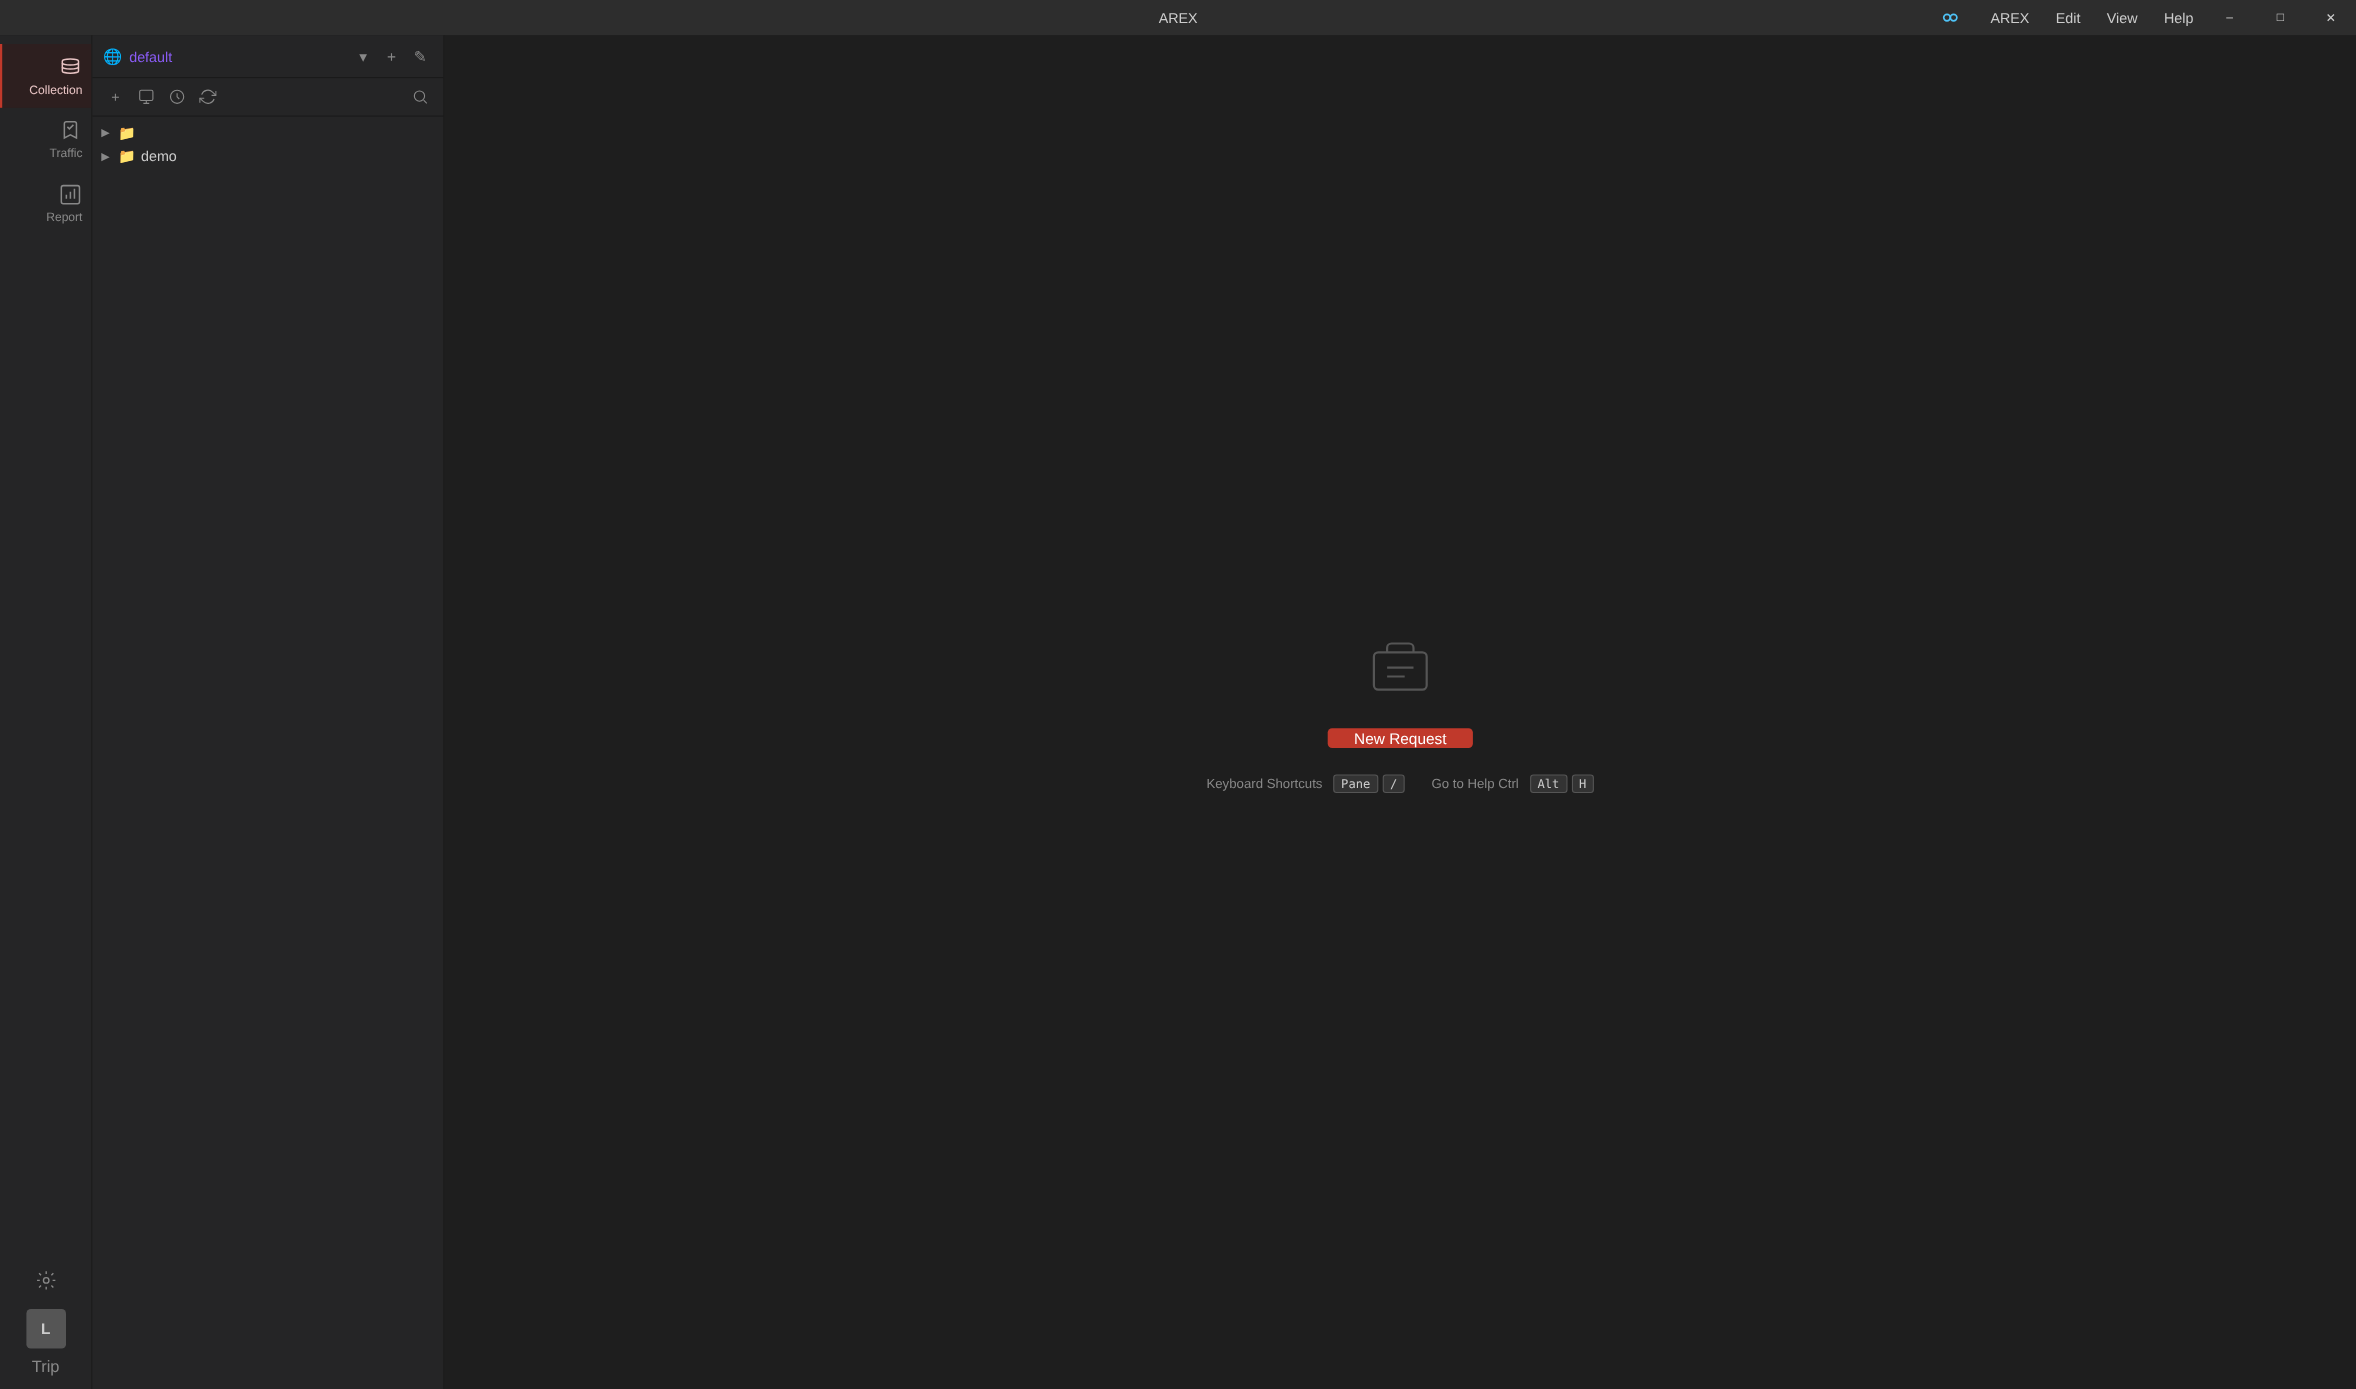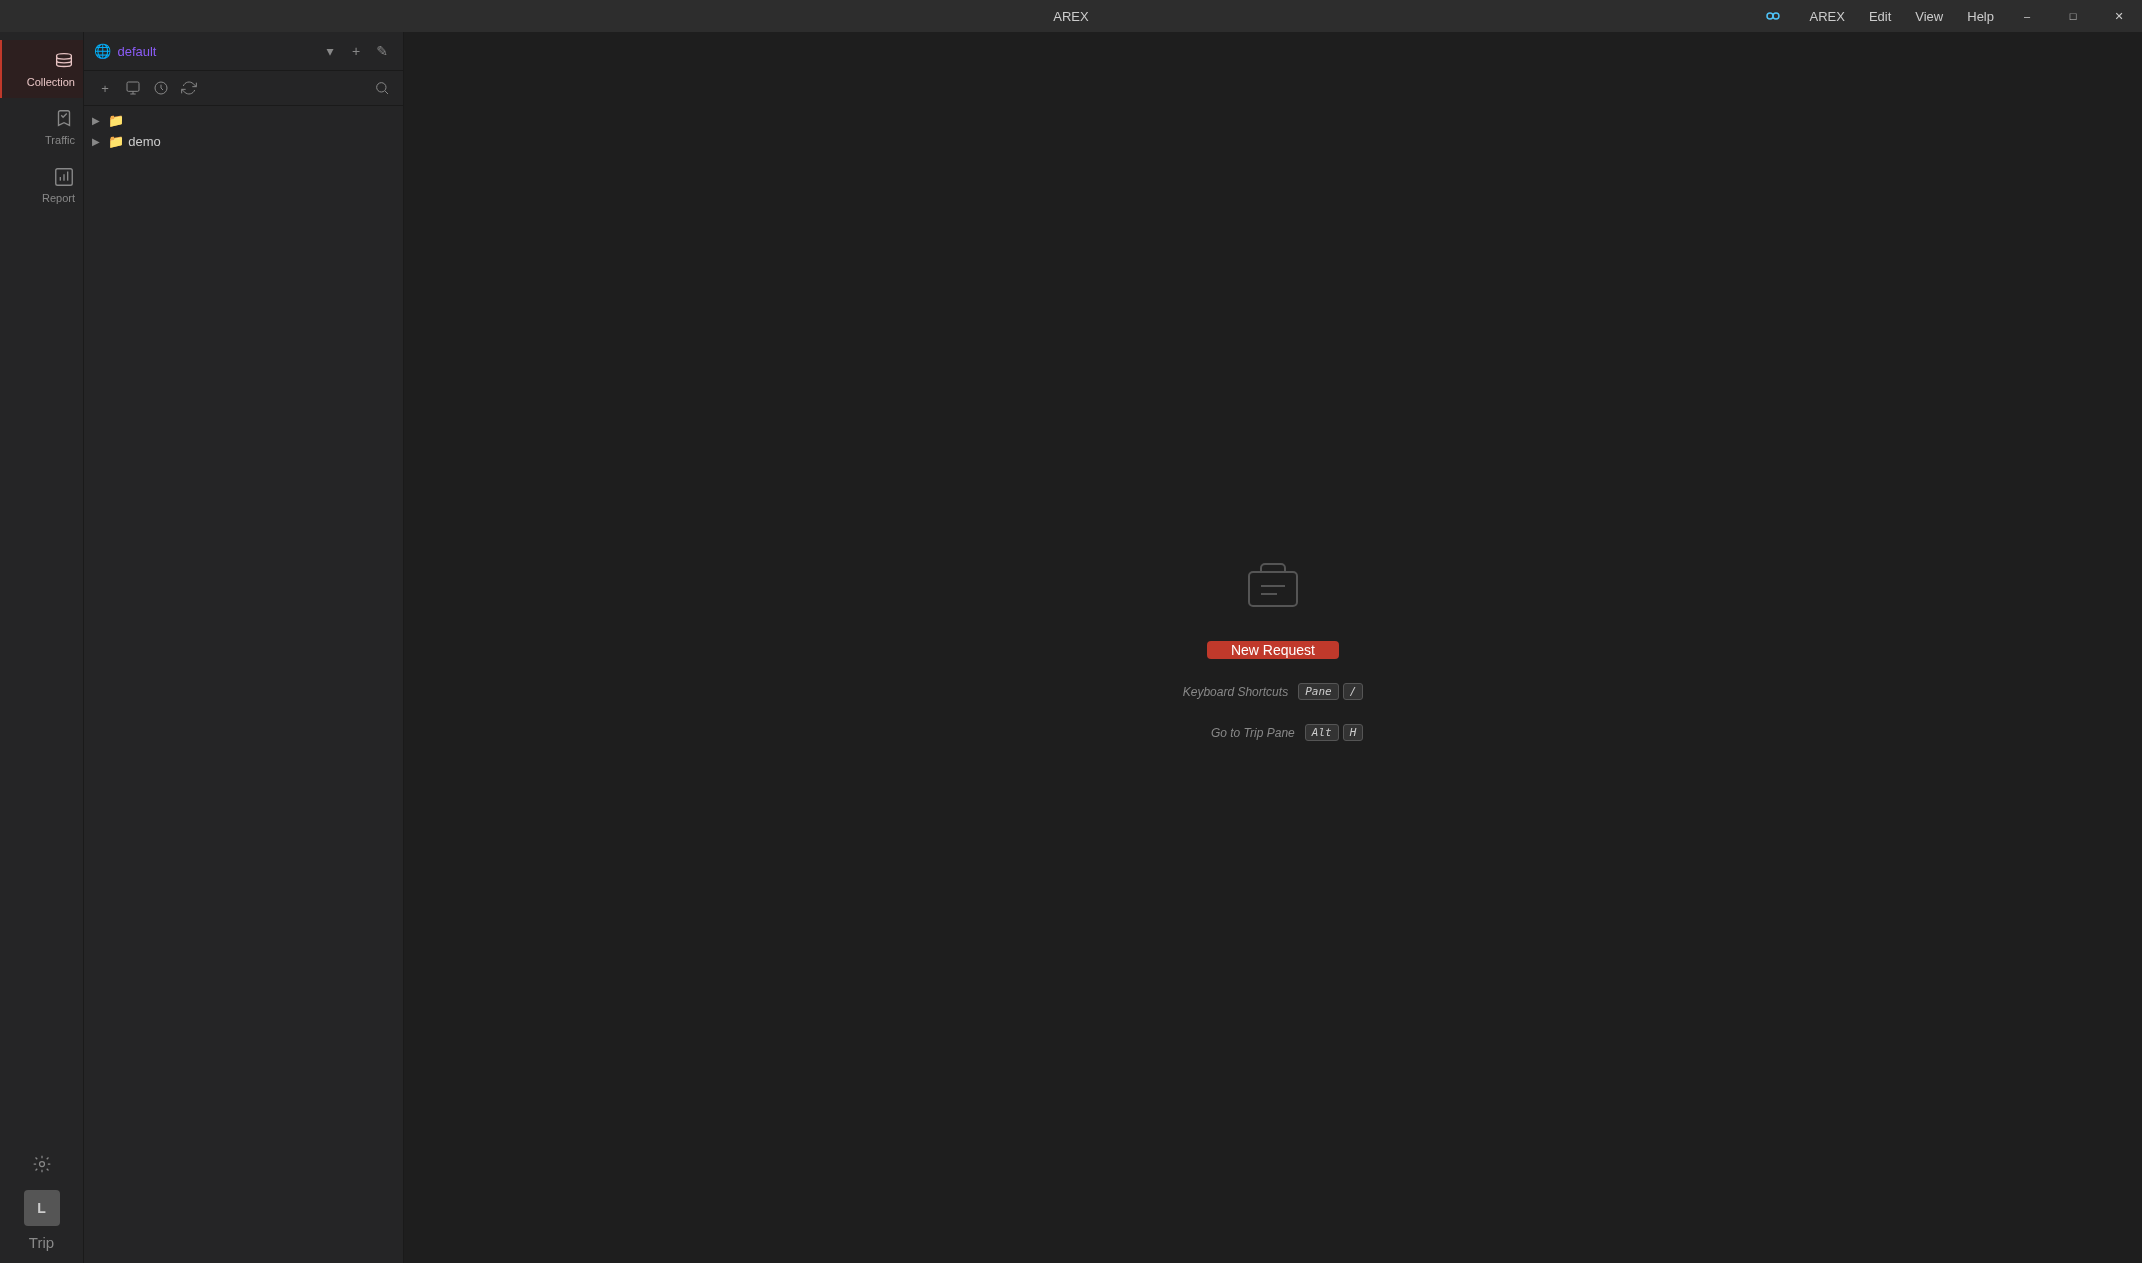--- a/index.html
+++ b/index.html
@@ -265,25 +265,23 @@
       color: #fff;
       border: none;
       border-radius: 4px;
       padding: 1px 24px;
       font-size: 14px;
       cursor: pointer;
       font-weight: 500;
     }
     .shortcuts-list {
       display: flex;
-      flex-direction: column;
       align-items: flex-end;
       gap: 24px;
       margin-top: 4px;
-      font-style: italic;
     }
     .shortcut-row {
       display: flex;
       align-items: center;
       gap: 10px;
       color: #888;
       font-size: 12px;
     }
     .shortcut-label {
       color: #888;
@@ -434,21 +432,21 @@
       <button class="new-request-btn">New Request</button>
       <div class="shortcuts-list">
         <div class="shortcut-row">
           <span class="shortcut-label">Keyboard Shortcuts</span>
           <div class="shortcut-keys">
             <span class="kbd">Pane</span>
             <span class="kbd">/</span>
           </div>
         </div>
         <div class="shortcut-row">
-          <span class="shortcut-label">Go to Trip Pane</span>
+          <span class="shortcut-label">Go to Help Ctrl</span>
           <div class="shortcut-keys">
             <span class="kbd">Alt</span>
             <span class="kbd">H</span>
           </div>
         </div>
       </div>
     </div>
   </div>
 
 </div>

